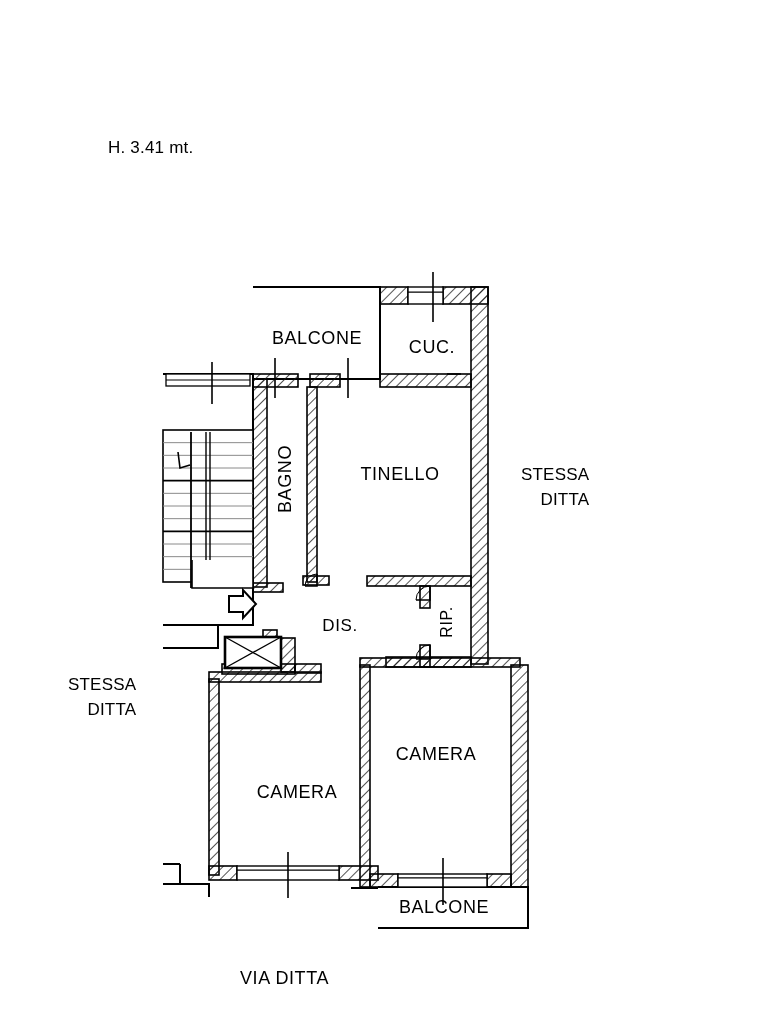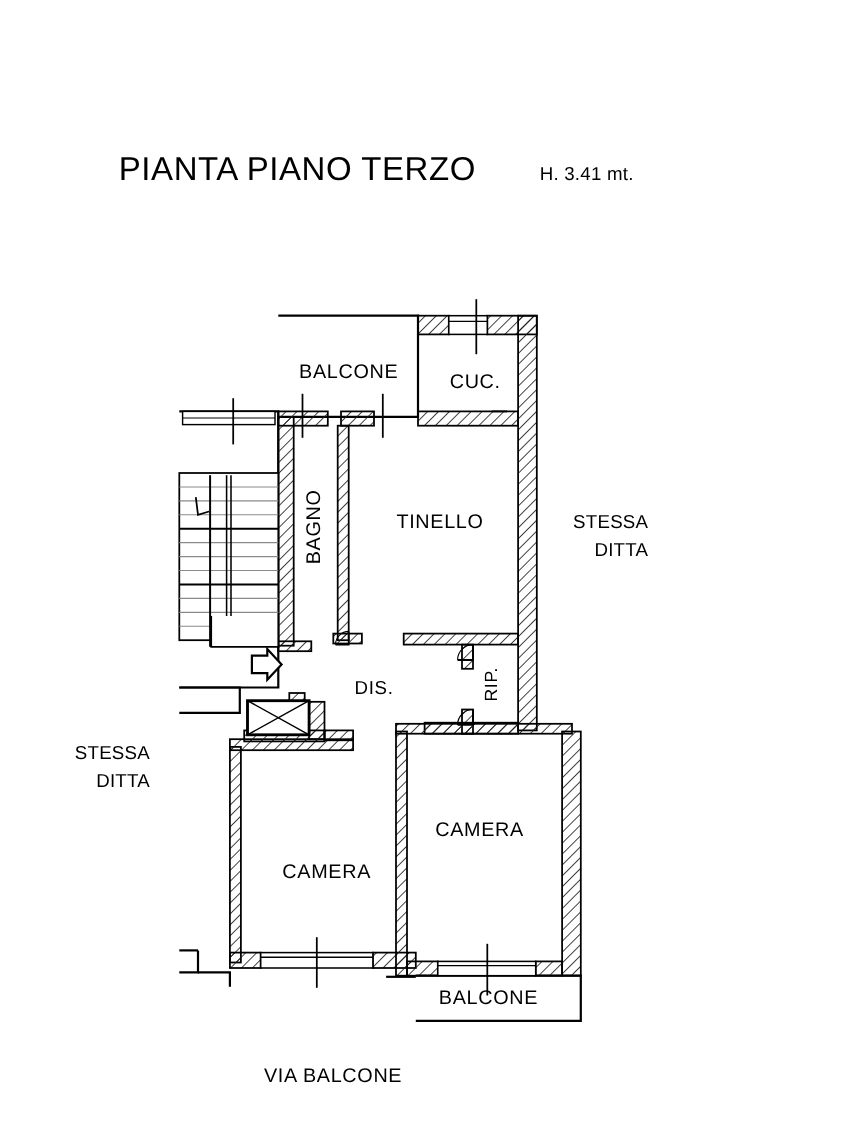--- a/index.html
+++ b/index.html
@@ -70,21 +70,20 @@
     font-family: "Liberation Sans", sans-serif;
     fill: #000000;
   }
 </style>
 </head>
 <body>
 
 <div id="sheet">
 
   <div id="title-row">
-    <div id="plan-title">PIANTA PIANO TERZO</div>
     <div id="plan-height">H. 3.41 mt.</div>
   </div>
 
   <svg id="drawing" viewBox="0 0 768 1024" width="768" height="1024" xmlns="http://www.w3.org/2000/svg">
     <defs>
       <pattern id="hatch" width="7" height="7" patternTransform="rotate(45)" patternUnits="userSpaceOnUse">
         <line x1="0" y1="0" x2="0" y2="7" stroke="#1a1a1a" stroke-width="1.5"></line>
       </pattern>
     </defs>
     <g id="g-thin">
@@ -192,15 +191,15 @@
   </svg>
 
   <div class="note" id="note-right">
       <div>STESSA</div>
       <div>DITTA</div>
     </div>
   <div class="note" id="note-left">
       <div>STESSA</div>
       <div>DITTA</div>
     </div>
-  <div id="street-label">VIA BALCONE</div>
+  <div id="street-label">VIA DITTA</div>
 
 </div>
 
 </body></html>

